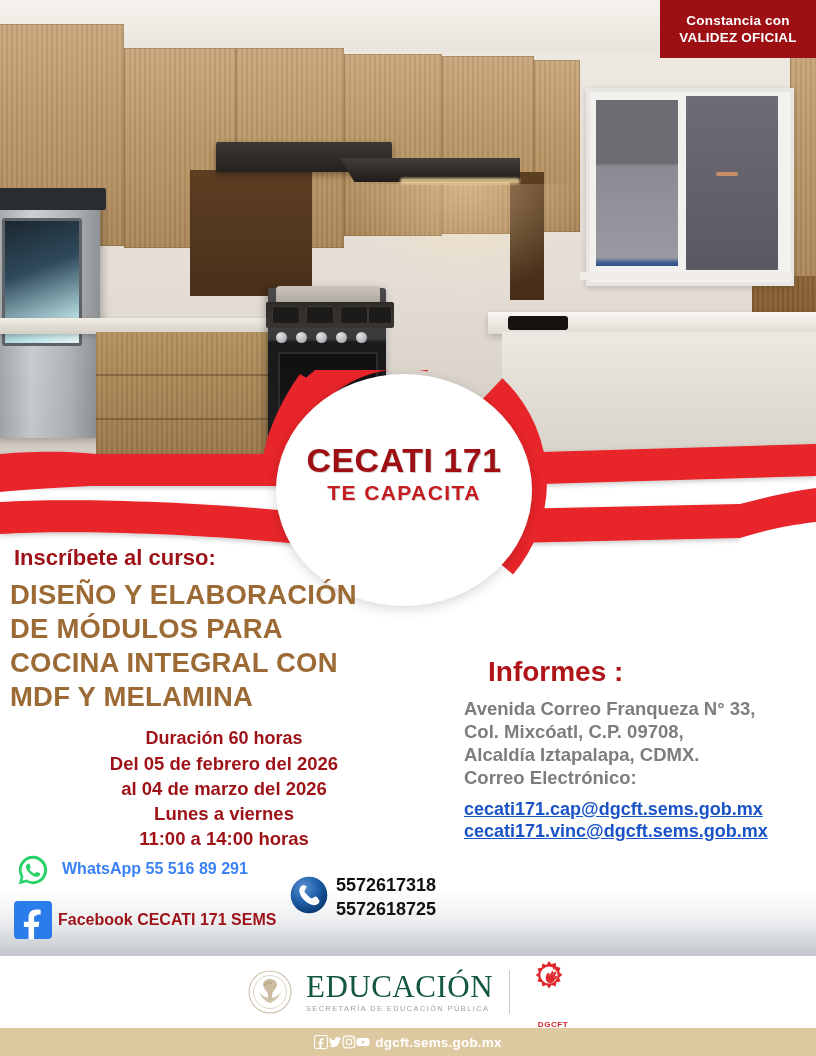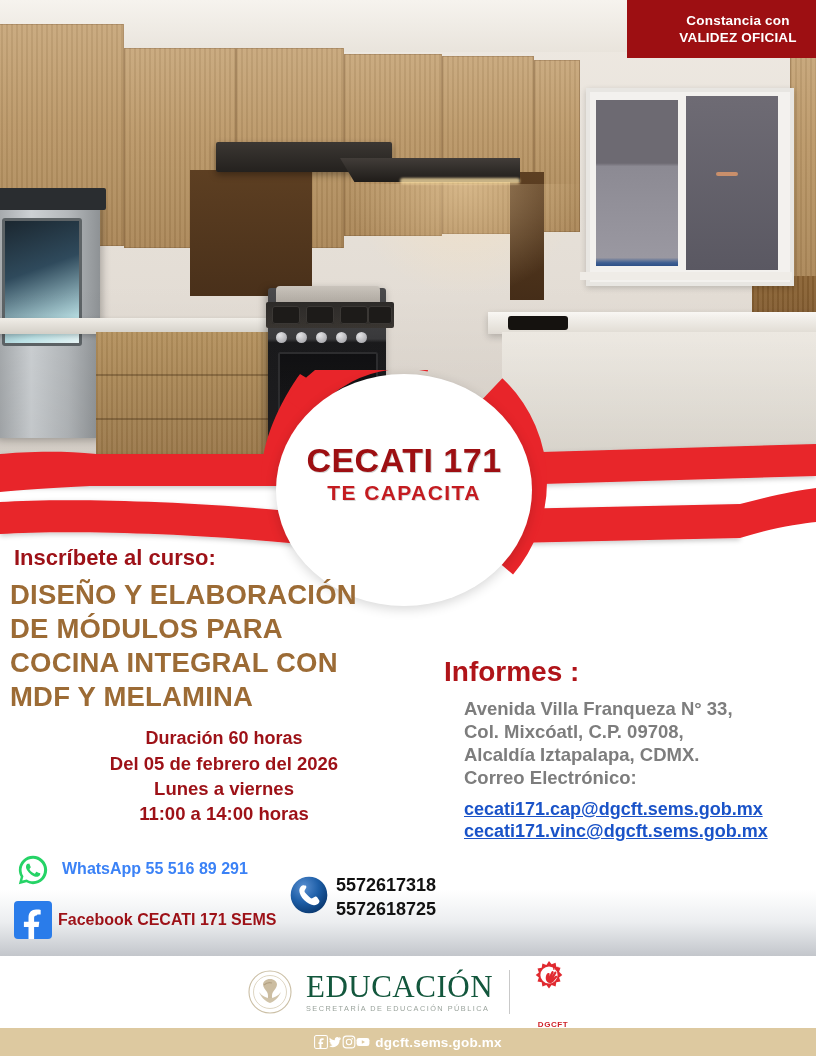--- a/index.html
+++ b/index.html
@@ -93,21 +93,21 @@
   .win-pane.a{left:596px;top:100px;width:82px;height:166px;
     background:linear-gradient(180deg,#6d6a72 0%,#6d6a72 38%,#8c8a93 40%,#9a98a1 95%,#3f5f92 98%,#2d4f86 100%);}
   .win-pane.b{left:686px;top:96px;width:92px;height:174px;}
   .win-handle{position:absolute;left:716px;top:172px;width:22px;height:4px;background:#c98f6b;border-radius:2px;}
   .win-sill{position:absolute;left:580px;top:272px;width:212px;height:8px;background:#efece7;}
   .photo-shade{position:absolute;left:0;top:0;width:816px;height:470px;
     background:linear-gradient(180deg,rgba(0,0,0,0) 60%,rgba(0,0,0,.06) 100%);}
 
   
   .badge{position:absolute;right:0;top:0;width:156px;height:58px;background:#9d0f12;
-    display:flex;flex-direction:column;align-items:center;justify-content:center;z-index:20;padding-left:33px;}
+    display:flex;flex-direction:column;align-items:center;justify-content:center;z-index:20;}
   .badge div{color:#fff;font-weight:bold;font-size:13.5px;line-height:17px;letter-spacing:.2px;}
 
   
   .ribbon{position:absolute;left:0;top:370px;width:816px;height:210px;z-index:8;}
   .white-base{position:absolute;left:0;top:470px;width:816px;height:110px;background:#fff;}
 
   .circle{position:absolute;left:276px;top:374px;width:256px;height:232px;border-radius:50%;
     background:#fff;z-index:12;box-shadow:0 3px 12px rgba(0,0,0,.16);}
   .logo-txt{position:absolute;left:276px;top:440px;width:256px;height:96px;z-index:14;
     display:flex;flex-direction:column;align-items:center;justify-content:flex-start;}
@@ -117,21 +117,21 @@
     text-shadow:1px 1px 0 rgba(0,0,0,.15);white-space:nowrap;}
 
   
   .inscribete{position:absolute;left:14px;top:545px;color:#9d1117;font-weight:bold;font-size:22px;z-index:15;text-align:center;}
   .course-title{position:absolute;left:10px;top:578px;width:428px;text-align:left;z-index:15;
     color:#9c6b35;font-weight:bold;font-size:27.5px;line-height:34px;letter-spacing:.2px;}
   .sched{position:absolute;left:10px;top:718px;width:428px;text-align:center;z-index:15;
     color:#9d1117;font-weight:bold;font-size:18.5px;line-height:25px;margin-top:8px;}
   .sched .d1{font-size:18px;}
 
-  .informes{position:absolute;left:444px;top:655px;z-index:15;
+  .informes{position:absolute;left:488px;top:655px;z-index:15;
     color:#b01419;font-weight:bold;font-size:28px;line-height:34px;}
   .addr{position:absolute;left:464px;top:697px;width:348px;z-index:15;
     color:#7d7d7d;font-weight:bold;font-size:18.5px;line-height:23px;}
   .mails{position:absolute;left:464px;top:798px;z-index:15;}
   .mails a{display:block;color:#1a53c8;font-weight:bold;font-size:18px;line-height:22px;
     text-decoration:underline;white-space:nowrap;}
 
   
   .wa-ic{position:absolute;left:16px;top:853px;width:34px;height:34px;z-index:15;}
   .wa-label{position:absolute;left:62px;top:860px;z-index:15;color:#3b82f6;font-weight:bold;font-size:16px;}
@@ -261,27 +261,28 @@
   <div class="course-title">
     <div>DISEÑO Y ELABORACIÓN</div>
     <div>DE MÓDULOS PARA</div>
     <div>COCINA INTEGRAL CON</div>
     <div>MDF Y MELAMINA</div>
   </div>
 
   <div class="sched">
     <div class="d1">Duración 60 horas</div>
     <div>Del 05 de febrero del 2026</div>
+    <div>al 04 de marzo del 2026</div>
     <div>Lunes a viernes</div>
     <div>11:00 a 14:00 horas</div>
   </div>
 
   <div class="informes">Informes :</div>
   <div class="addr">
-    <div>Avenida Villa Franqueza N° 33,</div>
+    <div>Avenida Correo Franqueza N° 33,</div>
     <div>Col. Mixcóatl, C.P. 09708,</div>
     <div>Alcaldía Iztapalapa, CDMX.</div>
     <div>Correo Electrónico:</div>
   </div>
   <div class="mails">
     <a href="#">cecati171.cap@dgcft.sems.gob.mx</a>
     <a href="#">cecati171.vinc@dgcft.sems.gob.mx</a>
   </div>
 
   <svg class="wa-ic" viewBox="0 0 48 48">

